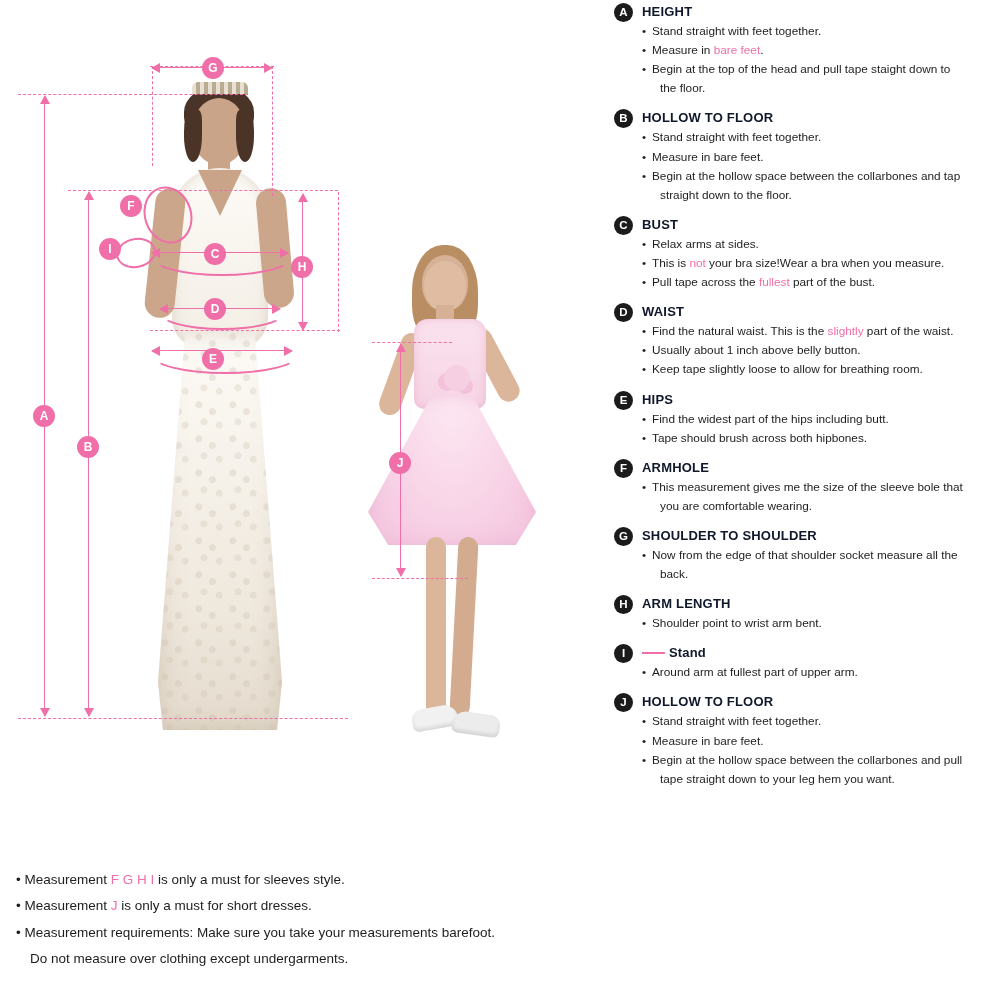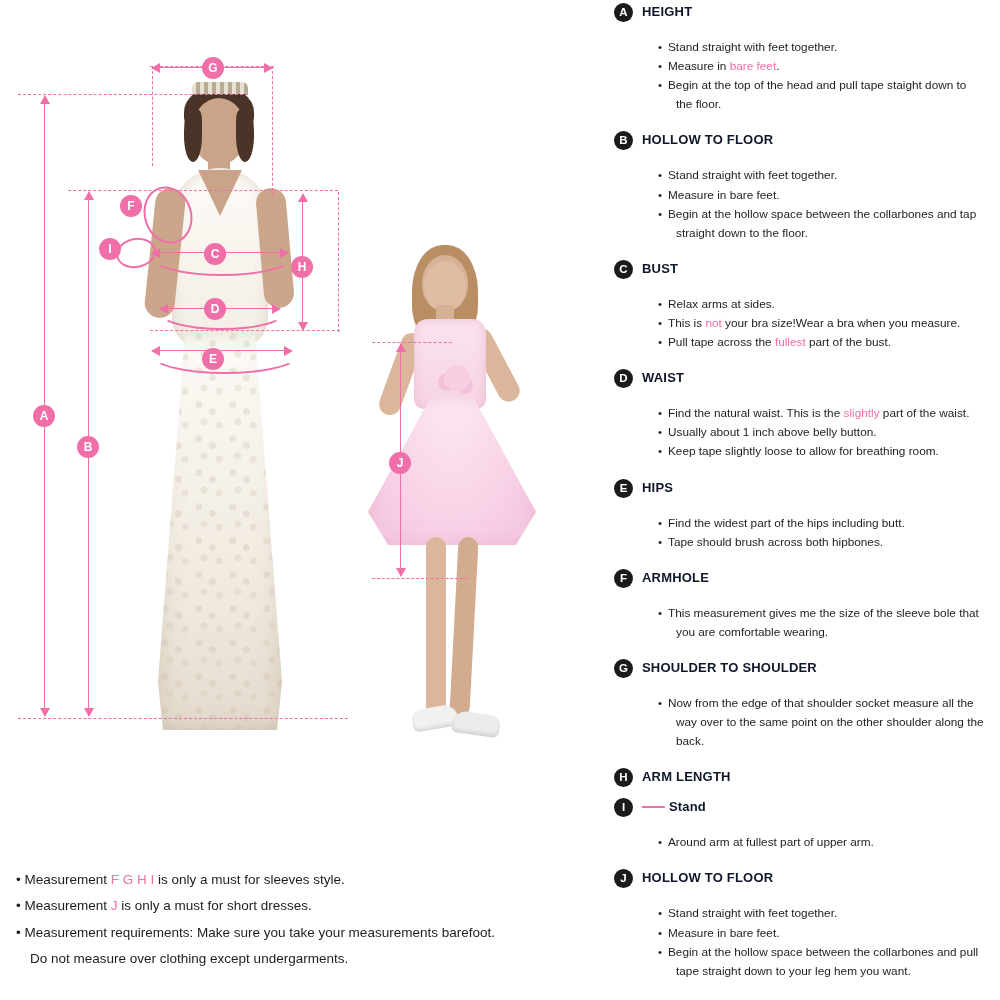--- a/index.html
+++ b/index.html
@@ -359,21 +359,21 @@
     display: inline-block;
   }
   .entry .title.strike-wrap .strike {
     color: #f06fa8;
     text-decoration: line-through;
     text-decoration-color: #f06fa8;
     text-decoration-thickness: 2px;
     margin-right: 4px;
   }
   .entry ul {
-    margin: 16px;
+    margin: 0;
     padding: 0;
     list-style: none;
   }
   .entry li {
     font-size: 11.8px;
     line-height: 1.62;
     color: #1d1d1d;
     padding-left: 10px;
     position: relative;
   }
@@ -546,28 +546,30 @@
         <li><span>This measurement gives me the size of the sleeve bole that</span></li>
         <li class="cont"><span>you are comfortable wearing.</span></li>
       </ul>
     </div>
 
     <div class="entry">
       <span class="letter">G</span>
       <span class="title">SHOULDER TO SHOULDER</span>
       <ul>
         <li><span>Now from the edge of that shoulder socket measure all the</span></li>
-        <li class="cont"><span>way over to the same point on the other shoulder along the</span></li>
         <li class="cont"><span>back.</span></li>
       </ul>
     </div>
 
     <div class="entry">
       <span class="letter">H</span>
       <span class="title">ARM LENGTH</span>
+      <ul>
+        <li><span>Shoulder point to wrist arm bent.</span></li>
+      </ul>
     </div>
 
     <div class="entry">
       <span class="letter">I</span>
       <span class="title strike-wrap"><span class="strike">&nbsp;&nbsp;&nbsp;&nbsp;&nbsp;&nbsp;</span><span>Stand</span></span>
       <ul>
         <li><span>Around arm at fullest part of upper arm.</span></li>
       </ul>
     </div>
 

